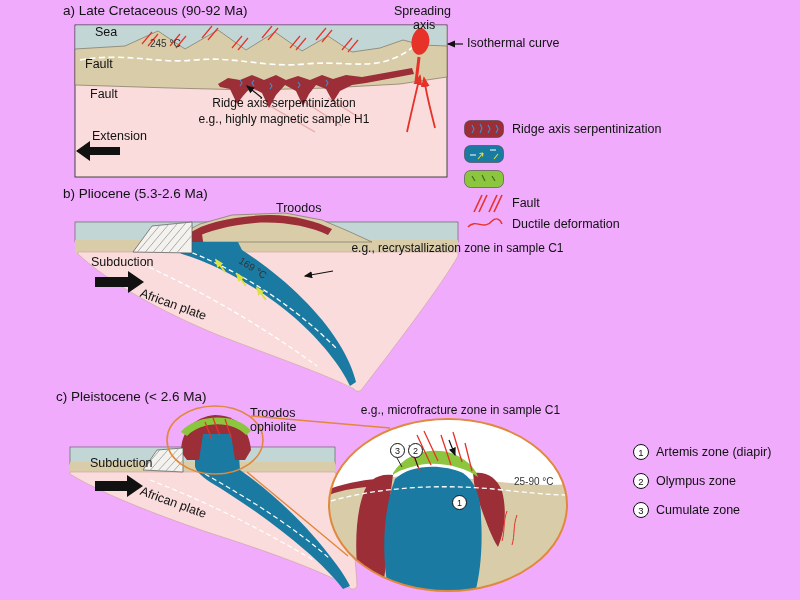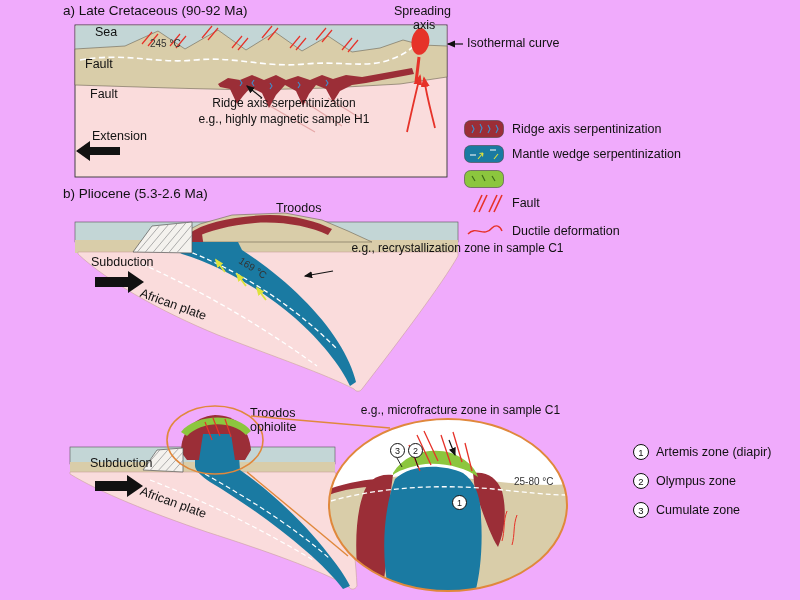--- a/index.html
+++ b/index.html
@@ -173,28 +173,29 @@
 
   <div class="t title" style="left:63px;top:186px">b) Pliocene (5.3-2.6 Ma)</div>
   <div class="t" style="left:276px;top:201px">Troodos</div>
   <div class="t" style="left:91px;top:255px">Subduction</div>
   <div class="t rot" style="left:143px;top:286px;transform:rotate(20deg)">African plate</div>
   <div class="t rot small" style="left:243px;top:255px;transform:rotate(33deg)">169 °C</div>
   <div class="annot" style="left:325px;top:241px;width:265px">
     <span>e.g., recrystallization zone in sample C1</span>
   </div>
 
+  <div class="t title" style="left:56px;top:389px">c) Pleistocene (&lt; 2.6 Ma)</div>
   <div class="t" style="left:250px;top:406px">Troodos</div>
   <div class="t" style="left:250px;top:420px">ophiolite</div>
   <div class="annot" style="left:333px;top:403px;width:255px">
     <span>e.g., microfracture zone in sample C1</span>
   </div>
   <div class="t" style="left:90px;top:456px">Subduction</div>
   <div class="t rot" style="left:143px;top:484px;transform:rotate(20deg)">African plate</div>
-  <div class="t small" style="left:514px;top:476px;z-index:35">25-80 °C</div>
+  <div class="t small" style="left:514px;top:476px;z-index:35">25-90 °C</div>
 
   <div class="circ" style="left:390px;top:443px">3</div>
   <div class="circ" style="left:408px;top:443px">2</div>
   <div class="circ" style="left:452px;top:495px">1</div>
 
   <div class="zrow" style="left:633px;top:444px">
     <span class="zc">1</span>
     <span>Artemis zone (diapir)</span>
   </div>
   <div class="zrow" style="left:633px;top:473px">
@@ -213,34 +214,33 @@
     </svg>
     <span>Ridge axis serpentinization</span>
   </div>
   <div class="lrow" style="left:464px;top:145px">
     <svg width="40" height="18">
       <rect x="0.5" y="0.5" width="39" height="17" rx="6" fill="#1a7aa2" stroke="#444" stroke-width="0.6"></rect>
       <path d="M6,10 h6 M26,5 h6" stroke="#fff" stroke-width="1.2"></path>
       <path d="M14,14 L19,8 M19,8 l-3.5,0.5 M19,8 l-0.5,3.5" stroke="#dde23c" stroke-width="1.1" fill="none"></path>
       <path d="M30,14 L34,9" stroke="#dde23c" stroke-width="1.1" fill="none"></path>
     </svg>
-    <span>Mantle wedge serpentinization</span>
   </div>
   <div class="lrow" style="left:464px;top:170px">
     <svg width="40" height="18">
       <rect x="0.5" y="0.5" width="39" height="17" rx="6" fill="#8cc63e" stroke="#444" stroke-width="0.6"></rect>
       <path d="M8,6 l3,5 M18,5 l3,6 M28,6 l3,5" stroke="#3d6d18" stroke-width="1.2" fill="none"></path>
     </svg>
   </div>
   <div class="lrow" style="left:464px;top:191px">
     <svg width="40" height="24">
       <path d="M10,21 L18,4 M15,21 L23,4 M25,21 L33,4 M30,21 L38,4" stroke="#e63229" stroke-width="1.6" fill="none"></path>
     </svg>
     <span>Fault</span>
   </div>
-  <div class="lrow" style="left:464px;top:222px">
+  <div class="lrow" style="left:464px;top:215px">
     <svg width="40" height="18">
       <path d="M4,12 C12,3 20,16 28,6 C32,2 36,4 38,9" stroke="#e63229" stroke-width="1.4" fill="none"></path>
     </svg>
     <span>Ductile deformation</span>
   </div>
 
 </div>
 
 </body></html>

